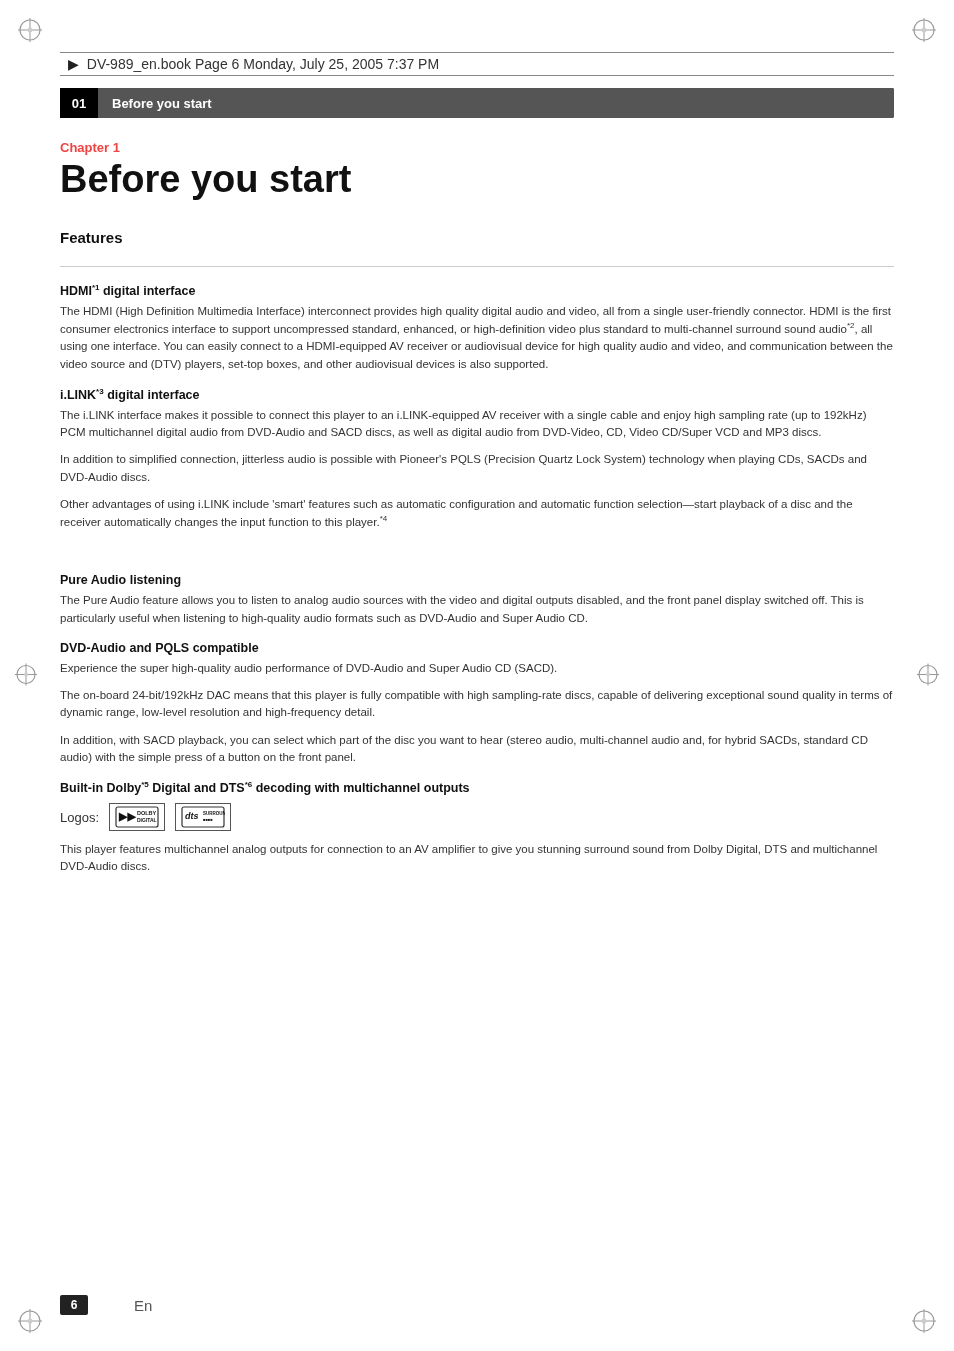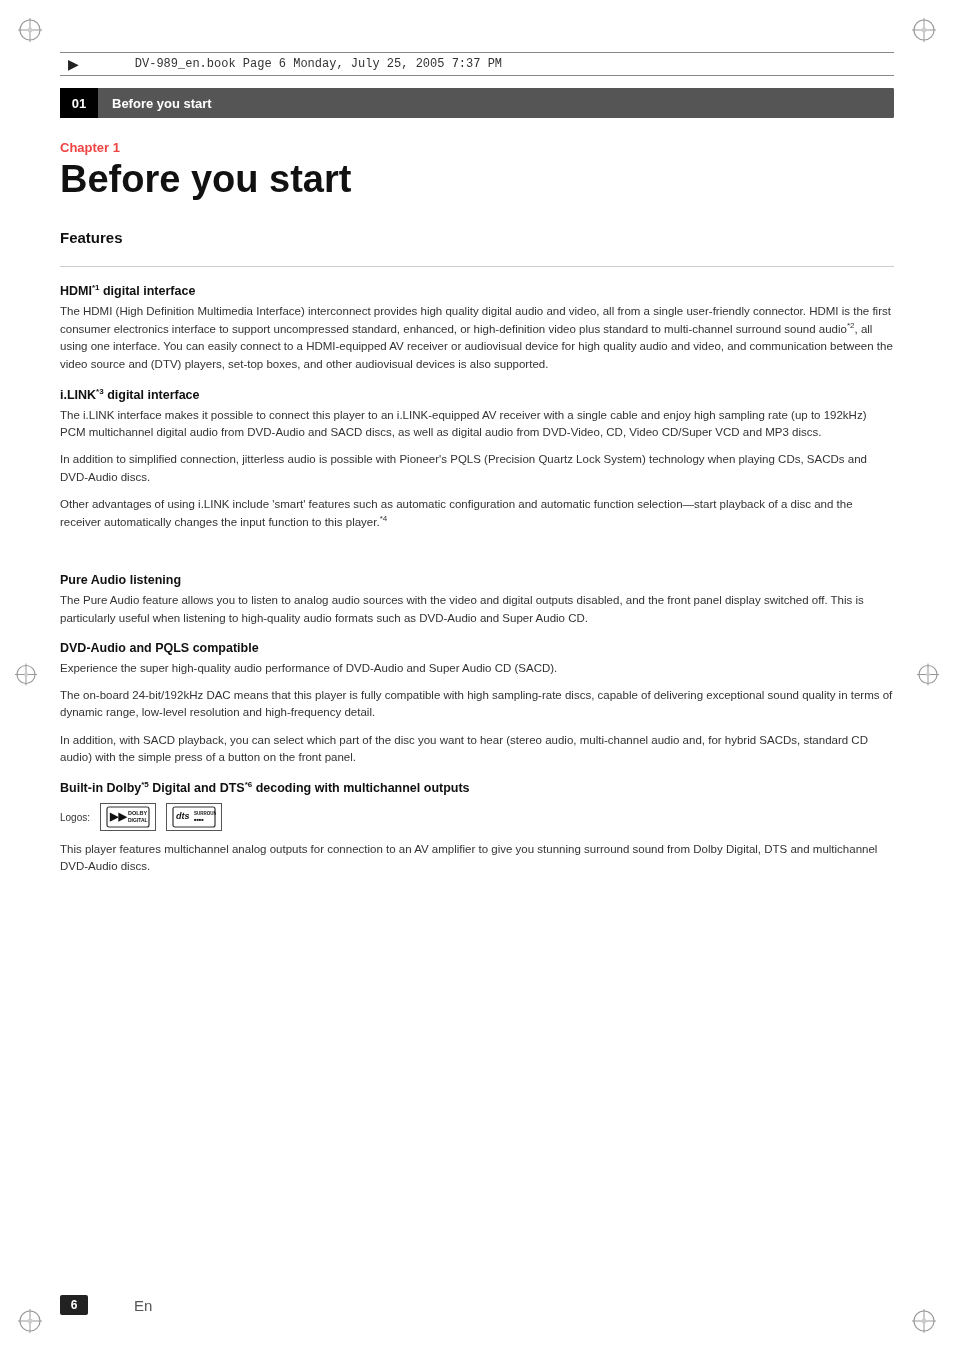--- a/index.html
+++ b/index.html
@@ -67,24 +67,23 @@
       align-items: center;
       border-top: 1px solid #888;
       border-bottom: 1px solid #888;
       padding: 0 8px;
     }
     .file-info-bar .arrow-icon {
       margin-right: 8px;
       font-size: 14px;
     }
     .file-info-text {
-      font-size: 12px;
+      font-size: 14px;
       color: #333;
-      font-family: Liberation Mono, monospace;
-      margin-left: 48px;
+      font-family: Liberation Sans, sans-serif;
     }
 
     
     .chapter-header-band {
       position: absolute;
       top: 88px;
       left: 60px;
       right: 60px;
       height: 30px;
       background: #222;
@@ -185,21 +184,21 @@
     }
 
     
     .logos-row {
       display: flex;
       align-items: center;
       gap: 10px;
       margin: 8px 0 10px 0;
     }
     .logos-label {
-      font-size: 10px;
+      font-size: 13px;
       color: #333;
     }
     .logo-dolby {
       border: 1px solid #555;
       padding: 2px 5px;
       font-size: 9px;
       font-weight: bold;
       color: #111;
       display: flex;
       flex-direction: column;

